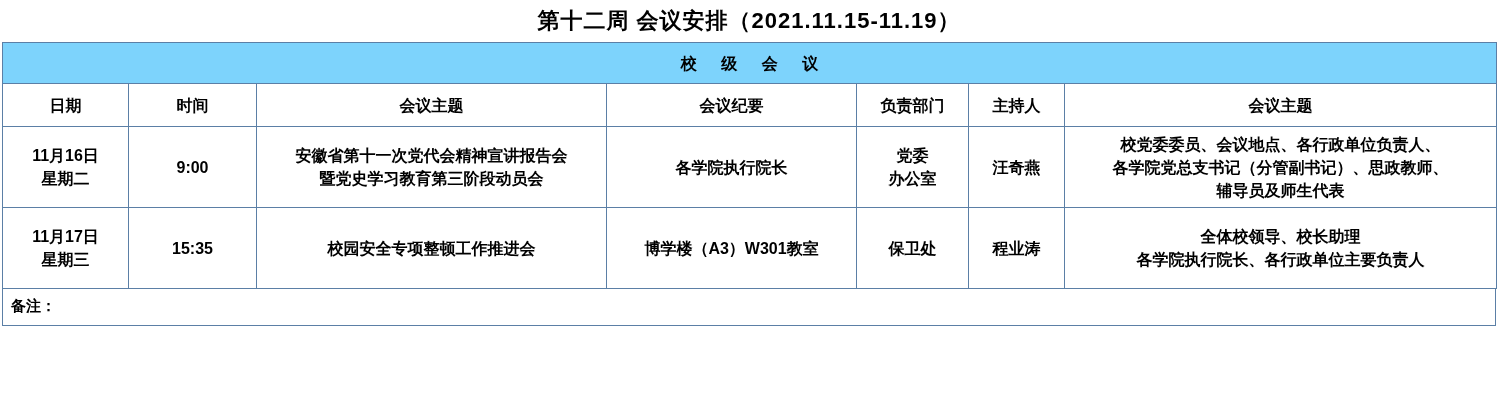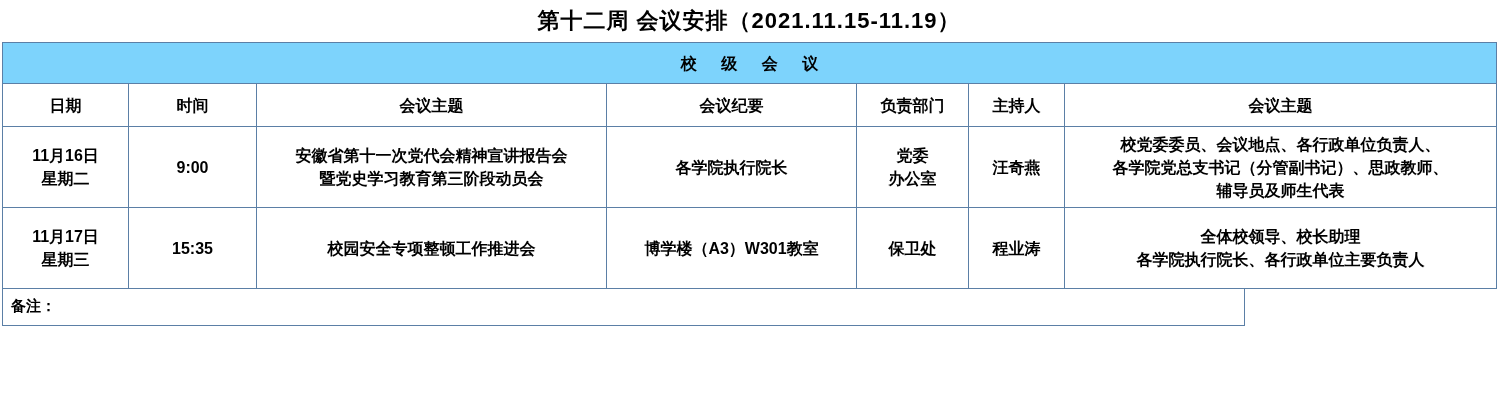--- a/index.html
+++ b/index.html
@@ -63,21 +63,21 @@
     padding: 6px 4px;
   }
   .cell-lines div {
     white-space: nowrap;
   }
   .notes {
     margin: 0 2px;
     border: 1px solid #5b7fa6;
     border-top: none;
     box-sizing: border-box;
-    width: 1243px;
+    width: 1494px;
     padding: 5px 8px 6px 8px;
     font-size: 15px;
     font-weight: bold;
     line-height: 1.65;
     text-align: left;
   }
   .notes div {
     white-space: nowrap;
   }
 </style>

